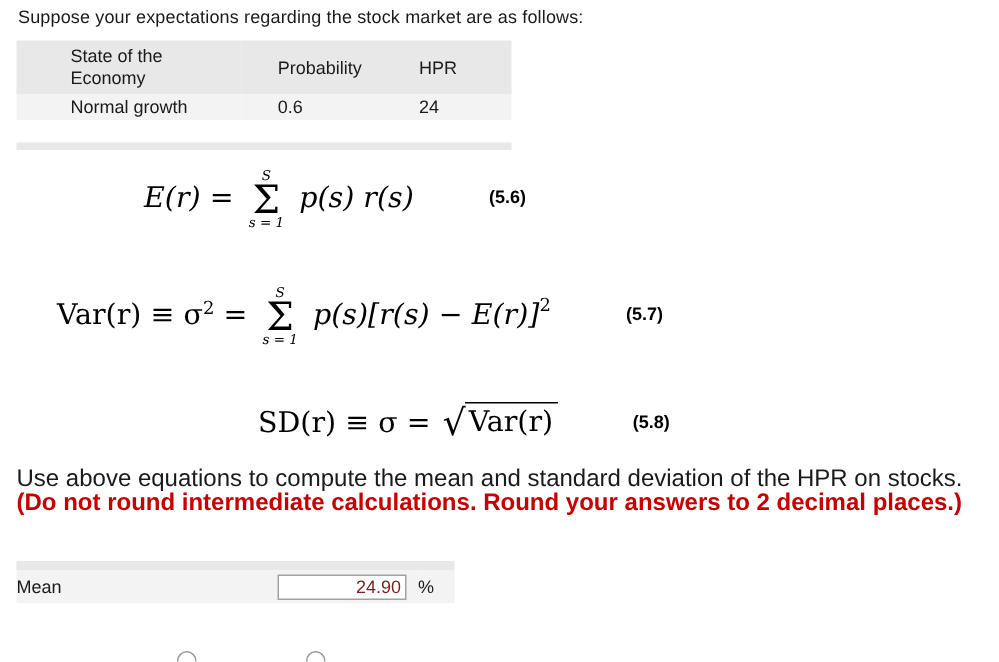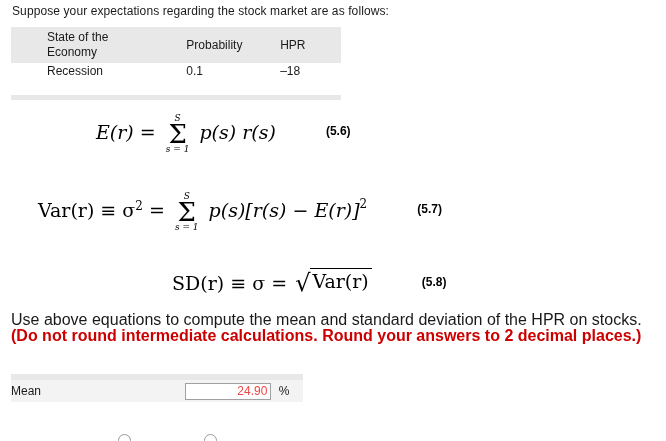--- a/index.html
+++ b/index.html
@@ -191,21 +191,21 @@
   .ans-input {
     width: 86px;
     height: 17px;
     box-sizing: border-box;
     border: 1px solid #a0a0a0;
     background: #ffffff;
     font-family: "Liberation Sans", sans-serif;
     font-size: 12px;
     text-align: right;
     padding: 0 3px;
-    color: #ef4444;
+    color: #7f1d1d;
   }
   .ans-unit {
     width: 24px;
     padding-left: 4px;
     color: #1a1a1a;
   }
   .answer-top-rule {
     position: absolute;
     left: 11px;
     top: 374px;
@@ -241,24 +241,24 @@
 
   <table class="data-table">
     <thead>
       <tr>
         <th class="col-state">State of the Economy</th>
         <th class="col-prob">Probability</th>
         <th class="col-hpr">HPR</th>
       </tr>
     </thead>
     <tbody>
-      <tr class="plain">
-        <td class="col-state">Recession</td>
-        <td class="col-prob">0.1</td>
-        <td class="col-hpr">–18</td>
+      <tr class="alt">
+        <td class="col-state">Normal growth</td>
+        <td class="col-prob">0.6</td>
+        <td class="col-hpr">24</td>
       </tr>
     </tbody>
   </table>
   <div class="table-bottom-rule"></div>
 
   <div class="formula f56">
     <span class="eqbox var">E(r)</span>
     <span class="eqbox">=</span>
     <span class="sigma-wrap">
       <span class="sigma-top">S</span>

